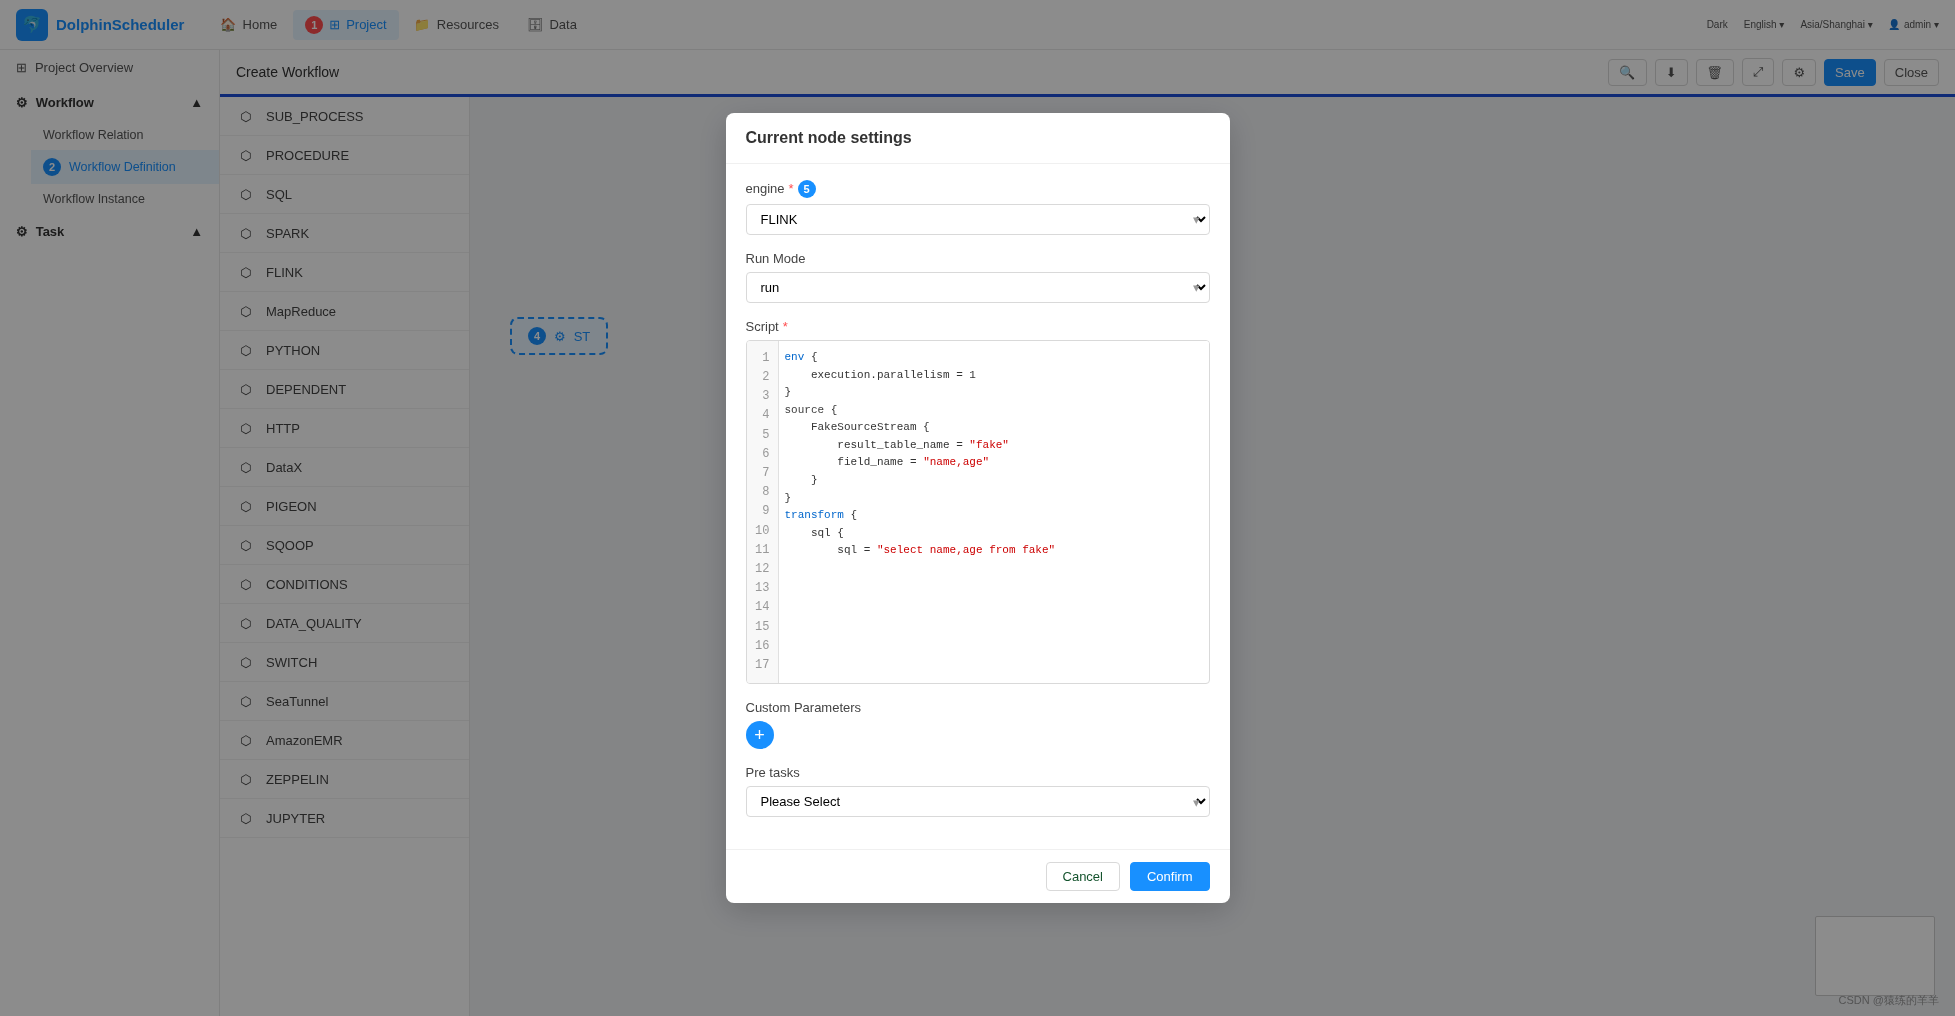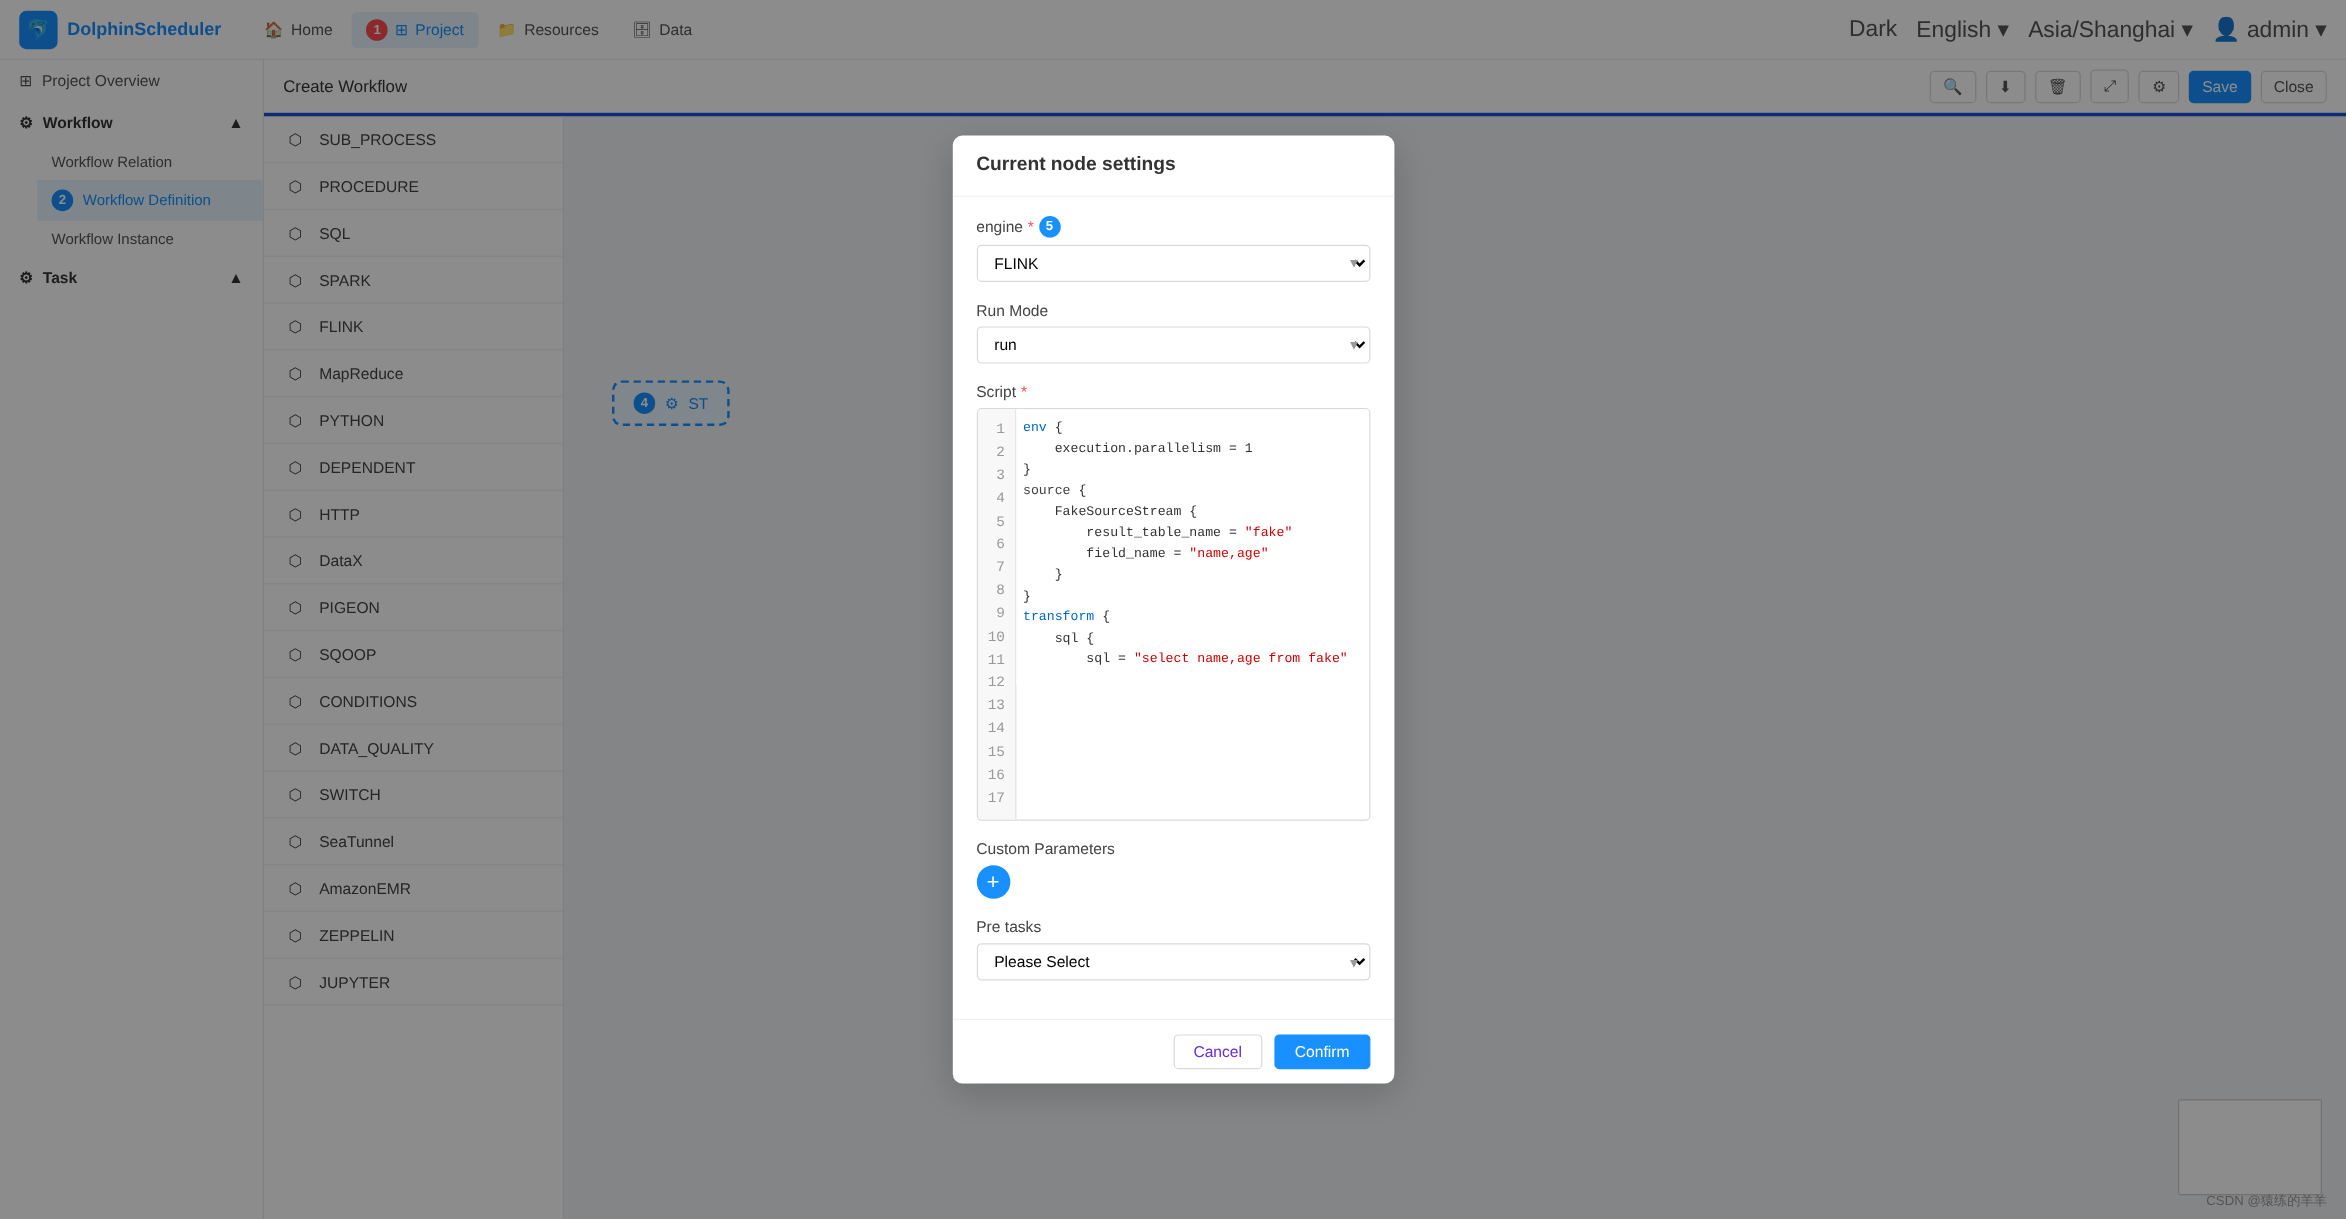--- a/index.html
+++ b/index.html
@@ -6,21 +6,21 @@
     body { font-family: -apple-system, BlinkMacSystemFont, 'Segoe UI', sans-serif; background: #f0f2f5; color: #333; font-size: 13px; }
 
     
     .header { display: flex; align-items: center; background: #fff; height: 50px; padding: 0 16px; border-bottom: 1px solid #e8e8e8; position: fixed; top: 0; left: 0; right: 0; z-index: 100; }
     .logo { display: flex; align-items: center; gap: 8px; font-weight: bold; font-size: 15px; color: #1890ff; margin-right: 24px; }
     .logo-icon { width: 32px; height: 32px; background: #1890ff; border-radius: 6px; display: flex; align-items: center; justify-content: center; color: white; font-size: 16px; }
     .nav-items { display: flex; align-items: center; gap: 4px; flex: 1; }
     .nav-item { padding: 6px 12px; border-radius: 4px; cursor: pointer; color: #555; display: flex; align-items: center; gap: 6px; font-size: 13px; }
     .nav-item.active { color: #1890ff; background: #e6f4ff; }
     .nav-badge { background: #ff4d4f; color: white; border-radius: 50%; width: 18px; height: 18px; display: flex; align-items: center; justify-content: center; font-size: 11px; font-weight: bold; }
-    .header-right { display: flex; align-items: center; gap: 16px; margin-left: auto; font-size: 19px; color: #555; }
+    .header-right { display: flex; align-items: center; gap: 16px; margin-left: auto; font-size: 10px; color: #555; }
     .header-right span { cursor: pointer; }
 
     
     .layout { display: flex; margin-top: 50px; height: calc(100vh - 50px); }
 
     
     .sidebar { width: 220px; background: #fff; border-right: 1px solid #e8e8e8; overflow-y: auto; flex-shrink: 0; }
     .sidebar-item { display: flex; align-items: center; gap: 8px; padding: 10px 16px; cursor: pointer; color: #555; font-size: 13px; }
     .sidebar-item.active { color: #1890ff; background: #e6f4ff; font-weight: 500; }
     .sidebar-item.section-header { font-weight: 600; color: #333; justify-content: space-between; }
@@ -40,21 +40,21 @@
     
     .task-panel { width: 250px; background: #fff; border-right: 1px solid #e8e8e8; overflow-y: auto; flex-shrink: 0; }
     .task-item { display: flex; align-items: center; gap: 10px; padding: 9px 16px; cursor: grab; border-bottom: 1px solid #f0f0f0; font-size: 13px; color: #444; }
     .task-icon { width: 20px; height: 20px; display: flex; align-items: center; justify-content: center; flex-shrink: 0; }
 
     
     .canvas-node { position: absolute; background: #e8f4ff; border: 2px dashed #1890ff; border-radius: 8px; padding: 8px 16px; display: flex; align-items: center; gap: 8px; font-size: 13px; color: #1890ff; cursor: pointer; }
 
     
     .modal-overlay { position: fixed; top: 0; left: 0; right: 0; bottom: 0; background: rgba(0,0,0,0.45); z-index: 1000; display: flex; align-items: center; justify-content: center; }
-    .modal { background: #fff; border-radius: 8px; width: 368px; max-height: 90vh; display: flex; flex-direction: column; overflow: hidden; box-shadow: 0 8px 32px rgba(0,0,0,0.18); }
+    .modal { background: #fff; border-radius: 8px; width: 504px; max-height: 90vh; display: flex; flex-direction: column; overflow: hidden; box-shadow: 0 8px 32px rgba(0,0,0,0.18); }
     .modal-header { padding: 16px 20px; font-size: 16px; font-weight: 600; border-bottom: 1px solid #f0f0f0; }
     .modal-body { flex: 1; overflow-y: auto; padding: 16px 20px; }
     .modal-footer { padding: 12px 20px; border-top: 1px solid #f0f0f0; display: flex; justify-content: flex-end; gap: 10px; }
 
     .form-group { margin-bottom: 16px; }
     .form-label { font-size: 13px; color: #444; margin-bottom: 6px; display: flex; align-items: center; gap: 4px; }
     .required { color: #ff4d4f; }
     .form-select { width: 100%; padding: 6px 10px; border: 1px solid #d9d9d9; border-radius: 4px; font-size: 13px; background: #fff; cursor: pointer; display: flex; align-items: center; justify-content: space-between; }
     .select-wrapper { position: relative; }
     .select-wrapper::after { content: '▾'; position: absolute; right: 10px; top: 50%; transform: translateY(-50%); pointer-events: none; color: #999; }
@@ -71,21 +71,21 @@
     .code-editor-inner { display: flex; }
     .line-numbers { background: #f8f8f8; padding: 8px 8px; border-right: 1px solid #e0e0e0; color: #999; font-size: 12px; line-height: 1.6; text-align: right; min-width: 32px; user-select: none; }
     .code-content { padding: 8px 6px; background: #fff; font-size: 11px; line-height: 1.6; flex: 1; overflow-y: auto; max-height: 230px; position: relative; }
     .code-line { white-space: pre; }
 
     
     .add-btn { width: 28px; height: 28px; border-radius: 50%; background: #1890ff; border: none; color: white; font-size: 18px; cursor: pointer; display: flex; align-items: center; justify-content: center; line-height: 1; }
 
     
     .btn { padding: 6px 16px; border-radius: 4px; font-size: 13px; cursor: pointer; border: 1px solid transparent; }
-    .btn-default { background: #fff; border-color: #d9d9d9; color: #6d28d9; }
+    .btn-default { background: #fff; border-color: #d9d9d9; color: #14532d; }
     .btn-primary { background: #1890ff; color: white; border-color: #1890ff; }
 
     
     .mini-map { position: absolute; bottom: 20px; right: 20px; width: 120px; height: 80px; border: 1px solid #ccc; background: #fff; border-radius: 2px; }
 
     
     .watermark { position: fixed; bottom: 8px; right: 16px; font-size: 11px; color: #999; z-index: 50; }
     .code-scrollbar { max-height: 230px; overflow-y: auto; }
   </style>
 </head>

